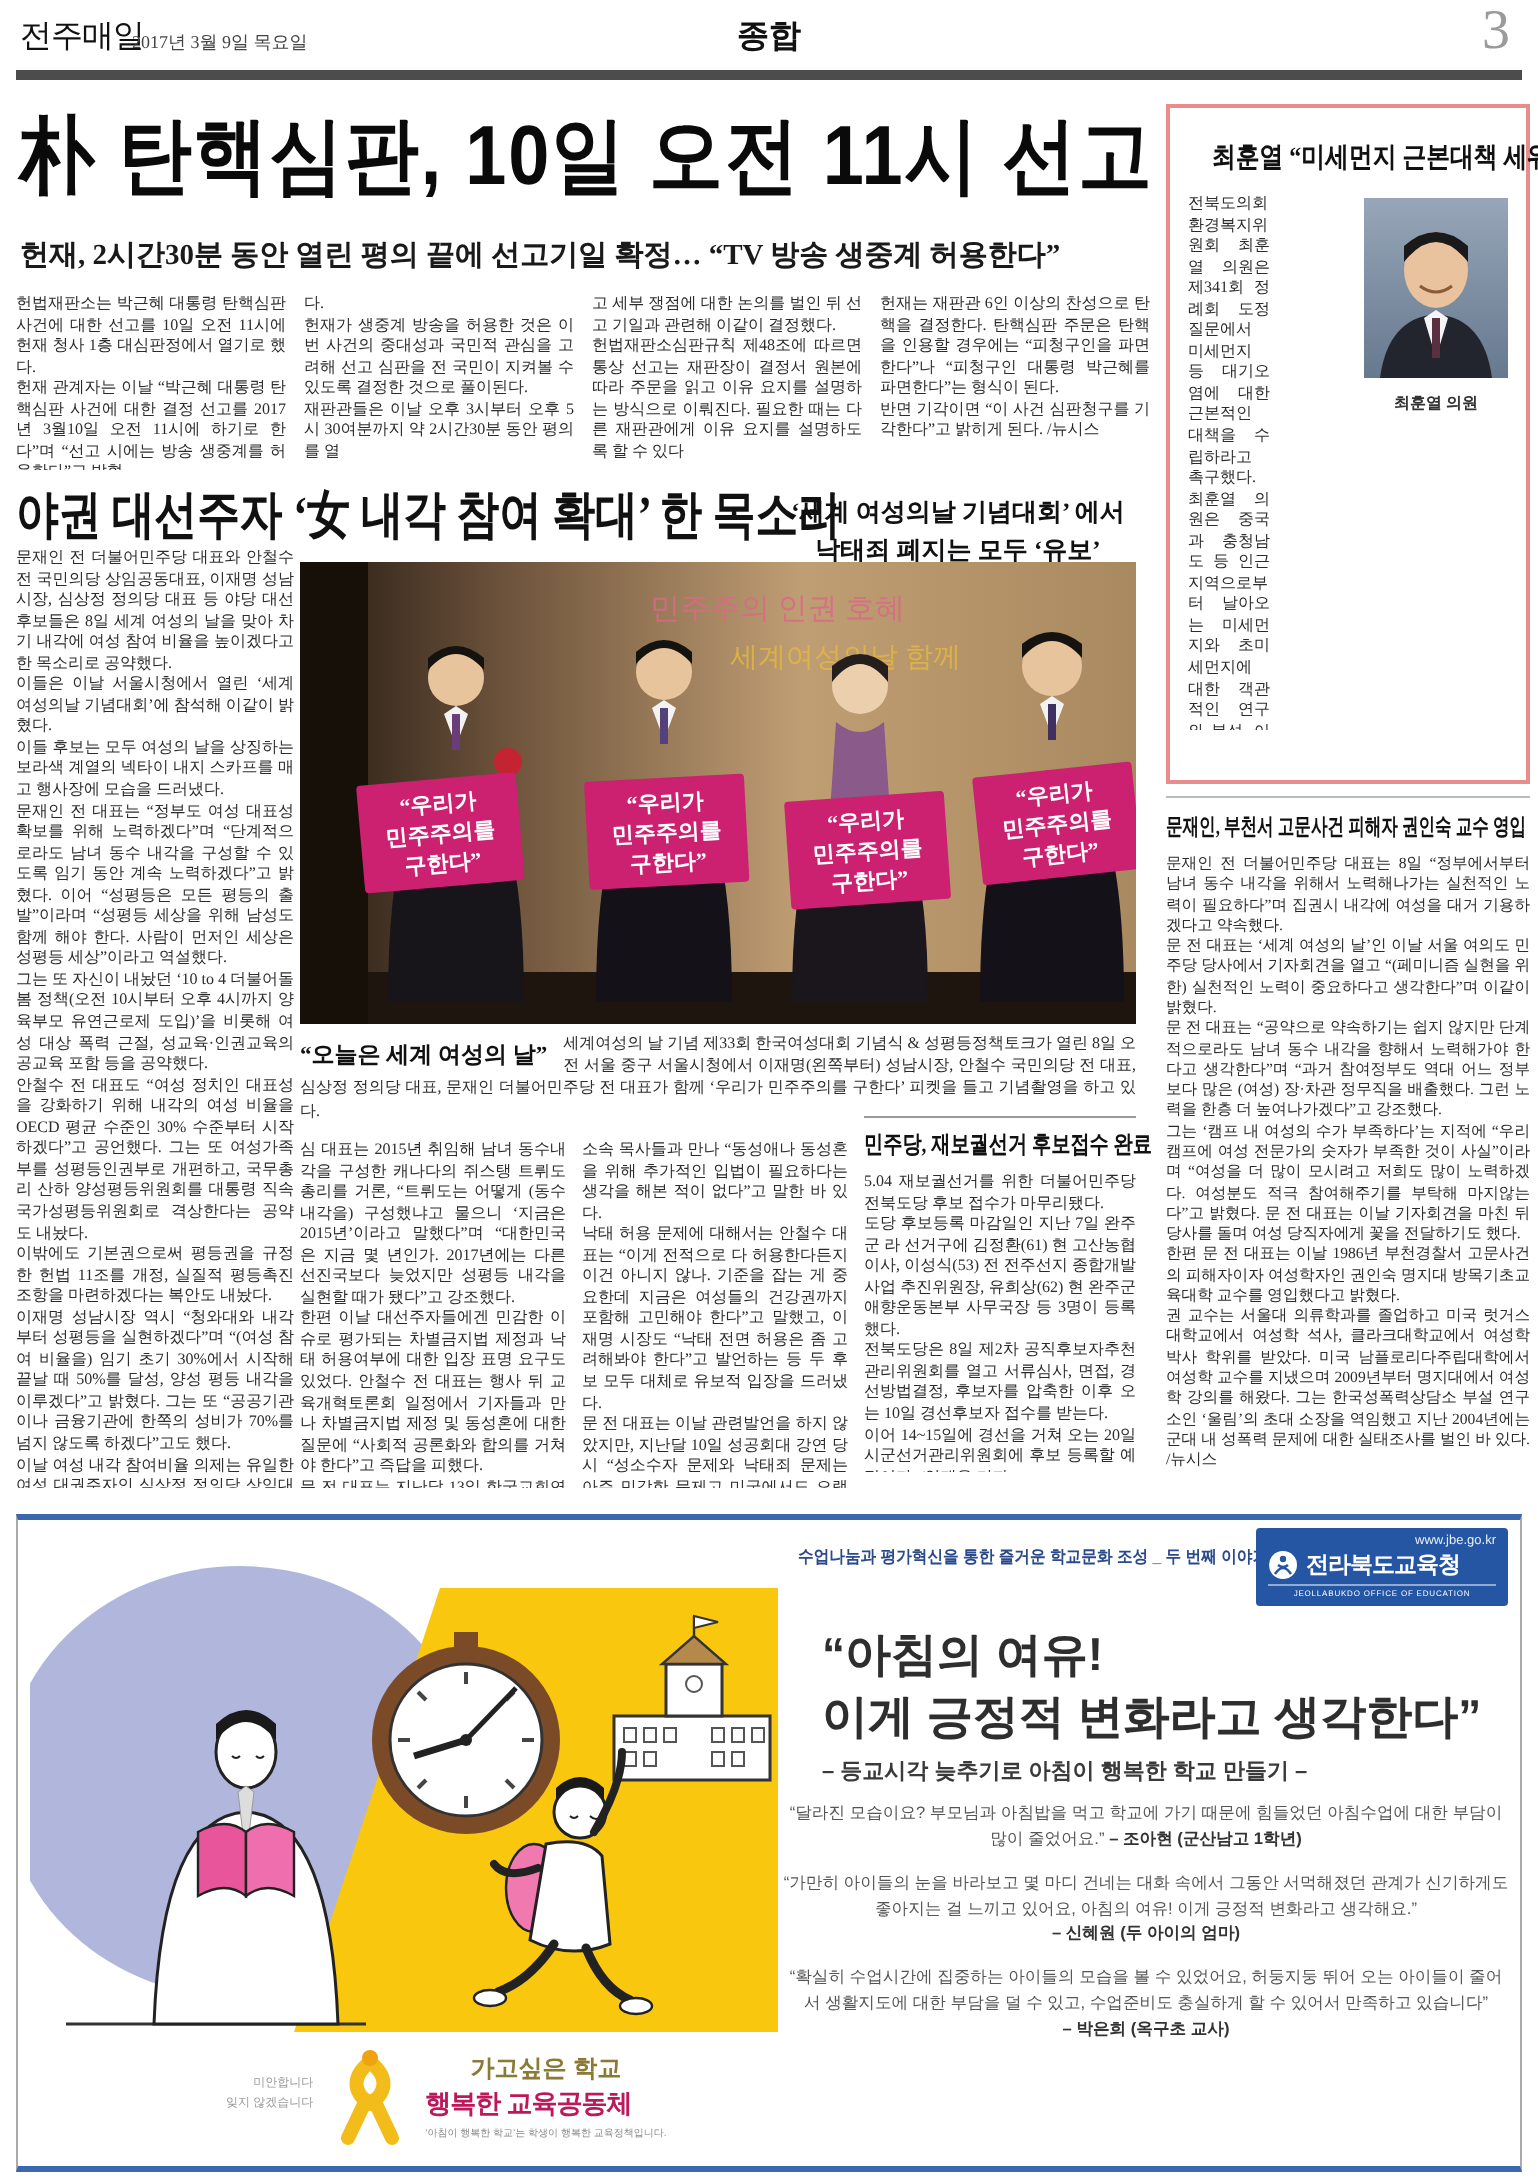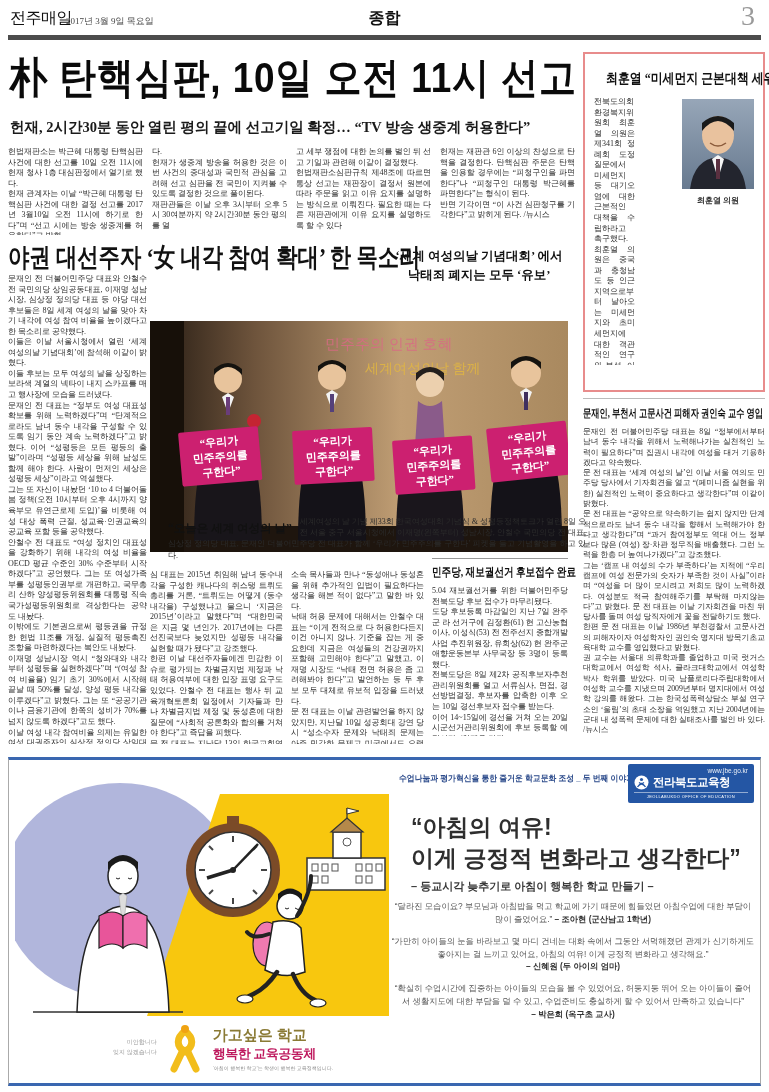--- a/index.html
+++ b/index.html
@@ -15,22 +15,22 @@
   
   .lead-headline{left:10px;top:50px;font-family:"Liberation Sans",sans-serif;font-weight:900;font-size:42px;color:#0a0a0a;white-space:nowrap;transform:scaleX(.88);transform-origin:left top;letter-spacing:1px;}
   .lead-subhead{left:10px;top:118px;font-size:14.5px;font-weight:bold;color:#1a1a1a;white-space:nowrap;}
   .lead-cols{left:8px;top:147px;width:567px;height:88px;display:flex;gap:9px;}
   .lead-cols .col{flex:1;font-size:8px;line-height:1.32;text-align:justify;overflow:hidden;white-space:pre-line;}
   .smalltext{font-size:8px;line-height:1.32;text-align:justify;overflow:hidden;white-space:pre-line;}
   
   .women-headline{left:8px;top:240px;font-size:26px;font-weight:bold;color:#111;white-space:nowrap;transform:scaleX(.82);transform-origin:left top;}
   .women-deck{left:388px;top:247px;width:182px;text-align:center;font-size:12.5px;font-weight:bold;line-height:1.5;white-space:pre-line;color:#111;}
   .women-leftcol{left:8px;top:274px;width:139px;height:470px;}
-  .photo-box{left:150px;top:281px;width:418px;height:231px;background:#f0abfc;margin-top:40px;}
-  .caption{left:150px;top:516px;width:418px;height:50px;font-size:8px;line-height:1.4;text-align:justify;overflow:hidden;margin-left:18px;}
+  .photo-box{left:150px;top:281px;width:418px;height:231px;background:#f0abfc;}
+  .caption{left:150px;top:516px;width:418px;height:50px;font-size:8px;line-height:1.4;text-align:justify;overflow:hidden;}
   .caption-label{float:left;font-size:11.5px;font-weight:bold;margin:4px 8px 0 0;color:#111;}
   .mid1{left:150px;top:570px;width:133px;height:174px;}
   .mid2{left:291px;top:570px;width:133px;height:174px;}
   .minjoo{left:432px;top:558px;width:136px;height:186px;border-top:1px solid #999;padding-top:5px;}
   .minjoo-headline{font-size:12px;font-weight:bold;white-space:nowrap;transform:scaleX(.8);transform-origin:left top;color:#111;margin-bottom:5px;}
   .minjoo-body{height:150px;}
   
   .choi-box{left:583px;top:52px;width:182px;height:340px;border:2px solid #e88c8c;box-sizing:border-box;padding:8px 9px;}
   .choi-title{text-align:center;font-size:14px;font-weight:bold;color:#111;margin:8px 0 9px;white-space:nowrap;transform:scaleX(.85);transform-origin:center;}
   .portrait{float:right;width:72px;margin:2px 0 2px 6px;text-align:center;padding-left:41px;}
@@ -50,21 +50,21 @@
   .ad-logo-row{display:flex;align-items:center;gap:4px;margin-top:1px;}
   .ad-logo-name{font-weight:bold;font-size:11.5px;white-space:nowrap;letter-spacing:-0.5px;}
   .ad-logo-en{font-size:4px;letter-spacing:.4px;text-align:center;border-top:1px solid rgba(255,255,255,.5);margin-top:2px;padding-top:1px;}
   .ad-title{left:402px;top:52px;width:364px;font-weight:bold;font-size:23px;color:#2e2e2e;line-height:1.35;}
   .ad-subtitle{font-size:11px;font-weight:bold;color:#3a3a3a;margin-top:5px;}
   .ad-quotes{left:382px;top:140px;width:364px;text-align:center;}
   .quote{font-size:8.3px;line-height:1.55;color:#555;margin-bottom:9px;}
   .quote .attr{font-weight:bold;color:#333;}
   .ad-footer{left:104px;top:262px;display:flex;align-items:center;gap:10px;}
   .ribbon-note{font-size:6px;color:#999;text-align:right;line-height:1.6;white-space:pre-line;}
-  .slogan-line1{font-size:15px;color:#8a7a35;font-weight:bold;}
+  .slogan-line1{font-size:12px;color:#8a7a35;font-weight:bold;text-align:center;}
   .slogan-line2{font-size:13px;color:#be185d;font-weight:bold;letter-spacing:-0.5px;}
   .slogan-note{font-size:5px;color:#888;margin-top:2px;}
 </style>
 </head>
 <body>
 
 <div class="page">
 
   <div class="abs paper-name">전주매일</div>
   <div class="abs paper-date">2017년 3월 9일 목요일</div>

